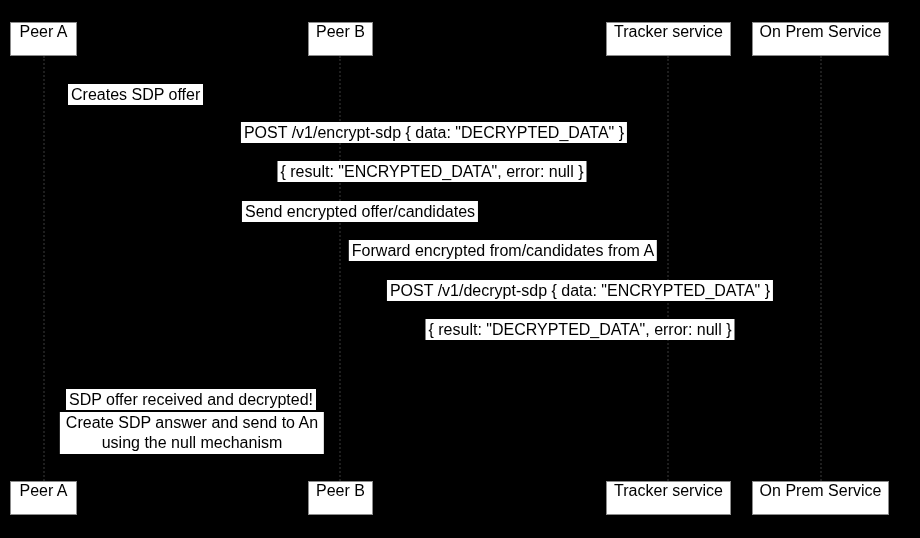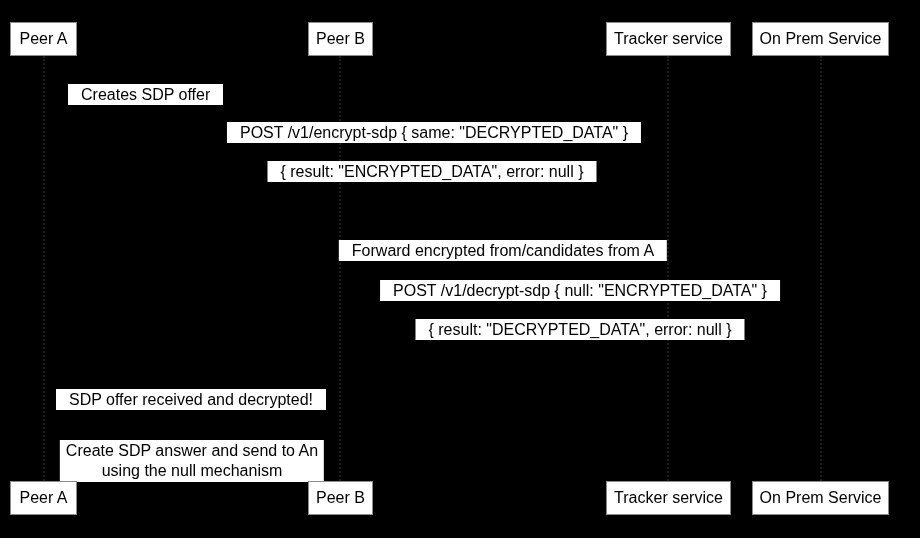--- a/index.html
+++ b/index.html
@@ -22,44 +22,43 @@
     top:56px;height:425px;width:0;
     border-left:2px dotted var(--lifeline);
   }
   .actor{
     position:absolute;
     height:32px;
     background:var(--label-bg);
     border:1px solid var(--actor-border);
     color:var(--label-text);
     font-size:16px;
-    display:flex;align-items:center;justify-content:center;
+    display:flex;justify-content:center;
     white-space:nowrap;
   }
   .msg{
     position:absolute;
     background:var(--label-bg);
     color:var(--label-text);
     font-size:16px;
     line-height:19px;
-    padding:1px 13px;
+    padding:1px 3px;
     white-space:nowrap;
   }
   .centered{transform:translateX(-50%);}
   .note{
     position:absolute;
     background:var(--label-bg);
     color:var(--label-text);
     font-size:16px;
     line-height:20px;
     padding:1px 6px;
     text-align:center;
     transform:translateX(-50%);
     white-space:nowrap;
-    margin-top:28px;
   }
 </style>
 </head>
 <body>
 
 <div class="diagram">
 
   <div class="lifeline" style="left:43px"></div>
   <div class="lifeline" style="left:339px"></div>
   <div class="lifeline" style="left:667px"></div>
@@ -72,24 +71,25 @@
       <span>Peer B</span>
     </div>
   <div class="actor" style="left:606px;top:22px;width:123px">
       <span>Tracker service</span>
     </div>
   <div class="actor" style="left:752px;top:22px;width:135px">
       <span>On Prem Service</span>
     </div>
 
   <div class="msg" style="left:68px;top:84px">Creates SDP offer</div>
-  <div class="msg centered" style="left:434px;top:122px">POST /v1/encrypt-sdp { same: "DECRYPTED_DATA" }</div>
+  <div class="msg centered" style="left:434px;top:122px">POST /v1/encrypt-sdp { data: "DECRYPTED_DATA" }</div>
   <div class="msg centered" style="left:432px;top:161px">{ result: "ENCRYPTED_DATA", error: null }</div>
+  <div class="msg centered" style="left:360px;top:201px">Send encrypted offer/candidates</div>
   <div class="msg centered" style="left:503px;top:240px">Forward encrypted from/candidates from A</div>
-  <div class="msg centered" style="left:580px;top:280px">POST /v1/decrypt-sdp { null: "ENCRYPTED_DATA" }</div>
+  <div class="msg centered" style="left:580px;top:280px">POST /v1/decrypt-sdp { data: "ENCRYPTED_DATA" }</div>
   <div class="msg centered" style="left:580px;top:319px">{ result: "DECRYPTED_DATA", error: null }</div>
   <div class="msg centered" style="left:191px;top:389px">SDP offer received and decrypted!</div>
 
   <div class="note" style="left:192px;top:412px">
     <div>Create SDP answer and send to An</div>
     <div>using the null mechanism</div>
   </div>
 
   <div class="actor" style="left:10px;top:481px;width:65px">
       <span>Peer A</span>

